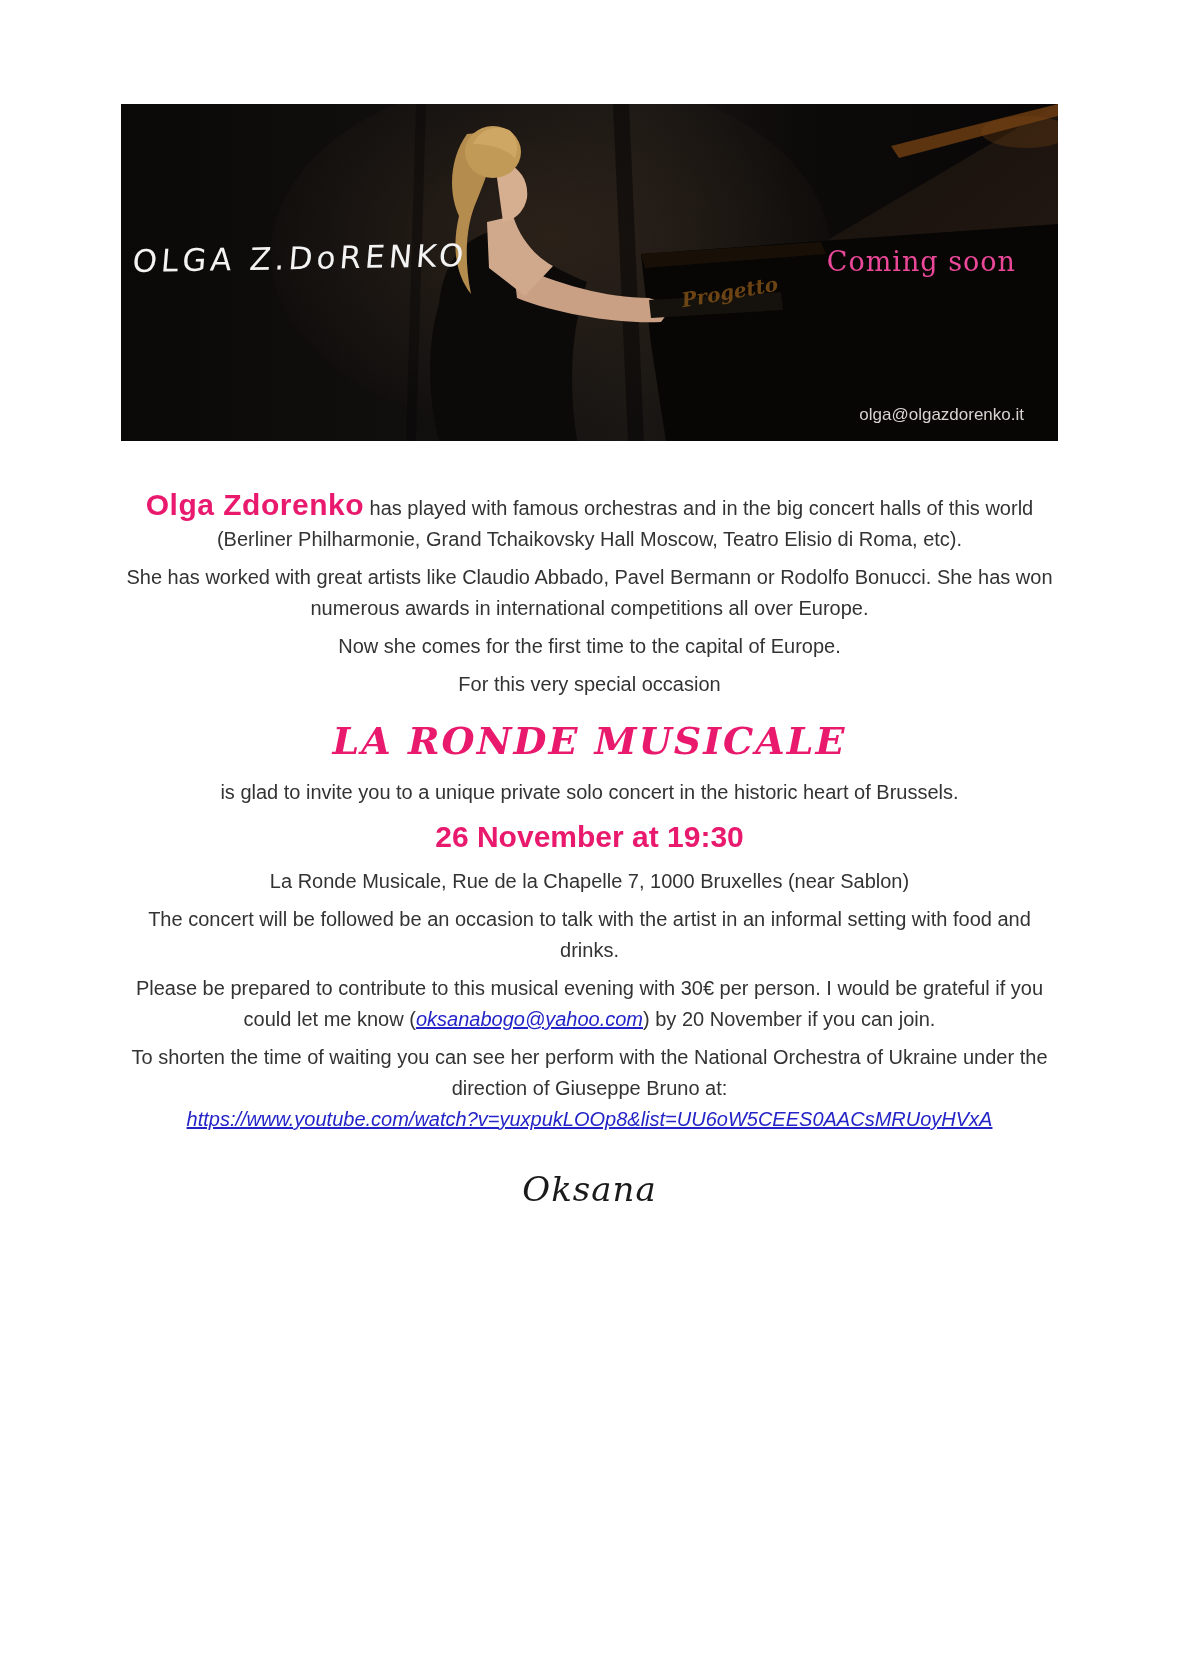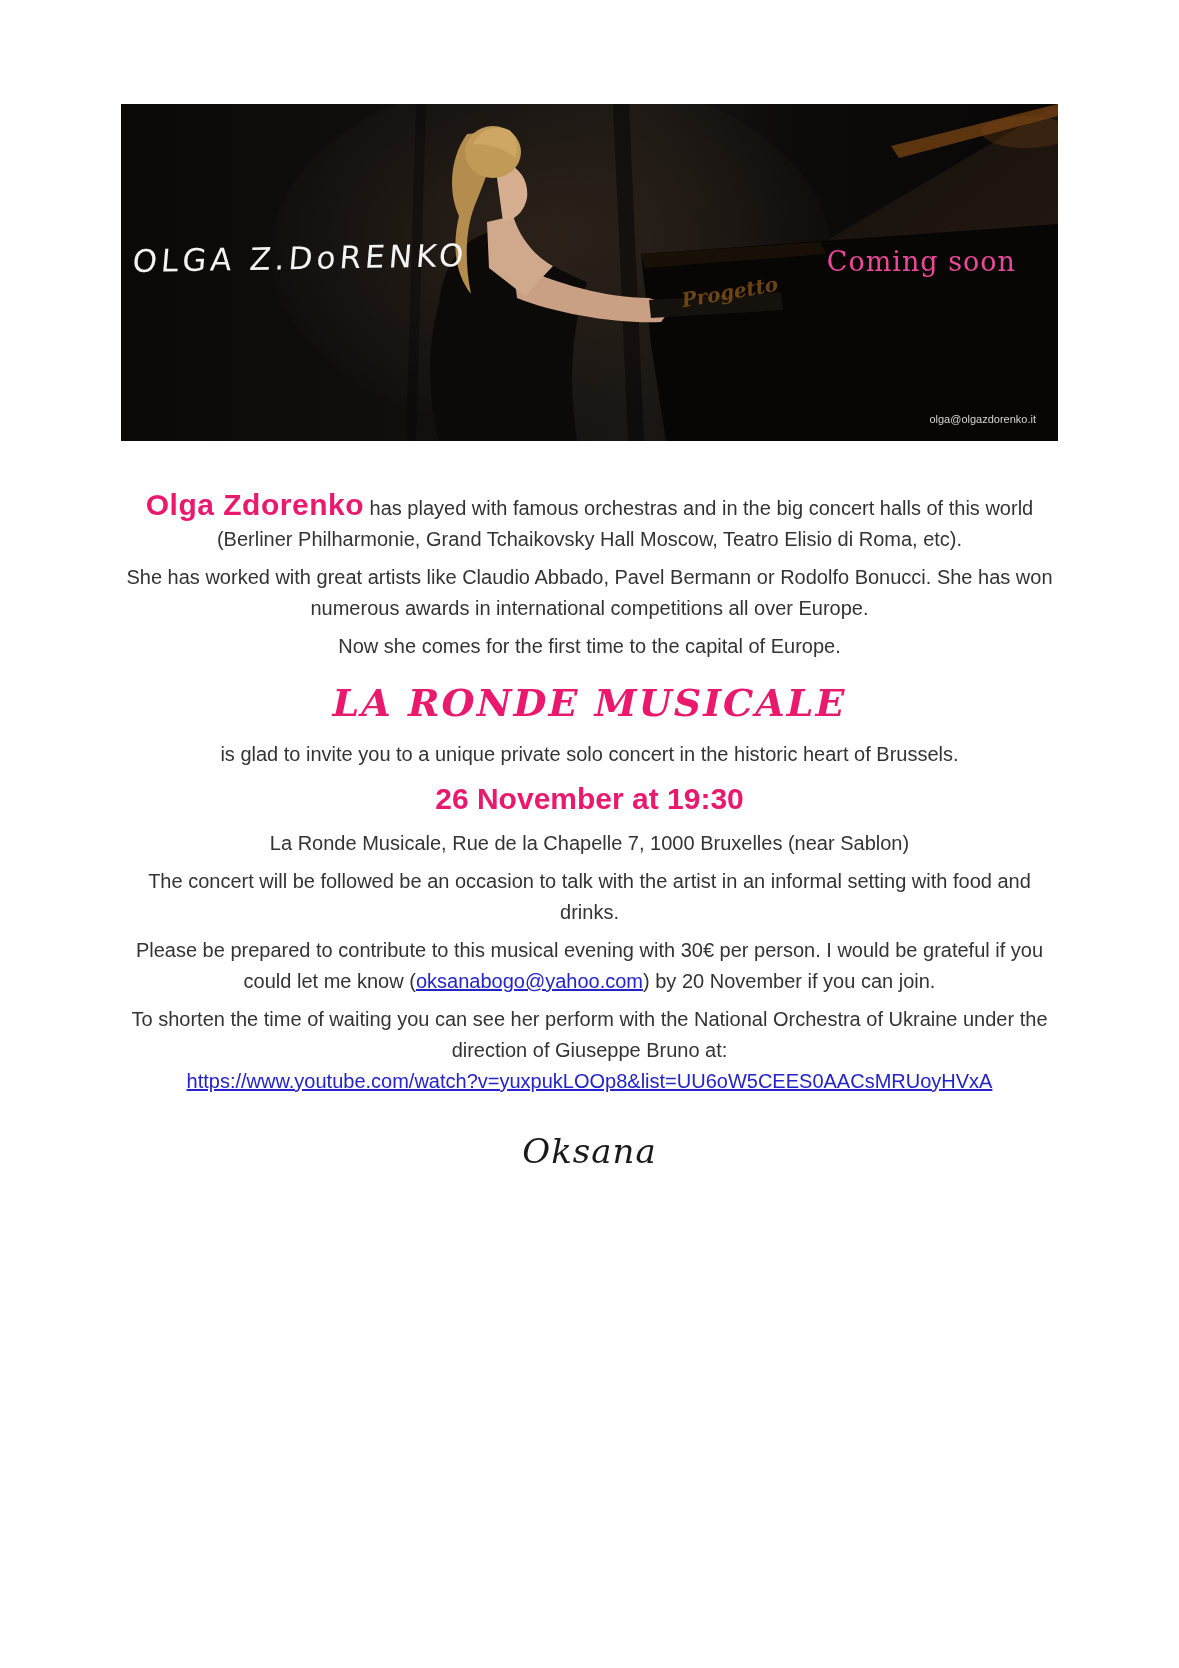--- a/index.html
+++ b/index.html
@@ -28,23 +28,23 @@
     transform: skewX(-6deg) rotate(-1deg);
     white-space: nowrap;
   }
   .hero-coming {
     position: absolute; right: 42px; top: 142px;
     color: #ec4899;
     font-family: "DejaVu Serif", serif;
     font-size: 27px; letter-spacing: 1px;
   }
   .hero-email {
-    position: absolute; right: 22px; bottom: 16px;
+    position: absolute; right: 34px; bottom: 16px;
     color: #d8d4cf;
-    font-size: 11px;
+    font-size: 17px;
   }
   .piano-brand {
     position: absolute; left: 560px; top: 176px;
     color: #7e4f16; opacity: 0.85;
     font-family: "DejaVu Serif", serif;
     font-style: italic; font-weight: bold;
     font-size: 20px;
     transform: rotate(-10deg);
   }
 
@@ -65,21 +65,21 @@
     font-style: italic; font-weight: bold;
     font-size: 38px; letter-spacing: 2px;
     margin: 18px 0 14px 0;
   }
   .event-date {
     color: #e91a6e; font-weight: bold;
     font-size: 30px;
     margin: 12px 0 12px 0;
   }
   a.doc-link, .doc-link {
-    color: #2323c8; text-decoration: underline; cursor: pointer;
+    color: #2323c8; text-decoration: underline; cursor: pointer; font-style: italic;
   }
   .signature {
     font-family: "DejaVu Serif", serif;
     font-style: italic;
     font-size: 34px; color: #1a1a1a;
     margin-top: 34px;
     letter-spacing: 1px;
   }
 </style>
 </head>
@@ -145,20 +145,21 @@
   </div>
 
   <div class="content">
 
     <p class="para"><span class="lead-name">Olga Zdorenko</span><span> has played with famous orchestras and in the big concert halls of this world (Berliner Philharmonie, Grand Tchaikovsky Hall Moscow, Teatro Elisio di Roma, etc).</span></p>
 
     <p class="para">She has worked with great artists like Claudio Abbado, Pavel Bermann or Rodolfo Bonucci. She has won numerous awards in international competitions all over Europe.</p>
 
     <p class="para">Now she comes for the first time to the capital of Europe.</p>
 
+    <p class="para">For this very special occasion</p>
 
     <h1 class="event-title">LA RONDE MUSICALE</h1>
 
     <p class="para">is glad to invite you to a unique private solo concert in the historic heart of Brussels.</p>
 
 
     <h2 class="event-date">26 November at 19:30</h2>
 
     <p class="para">La Ronde Musicale, Rue de la Chapelle 7, 1000 Bruxelles (near Sablon)</p>
 

